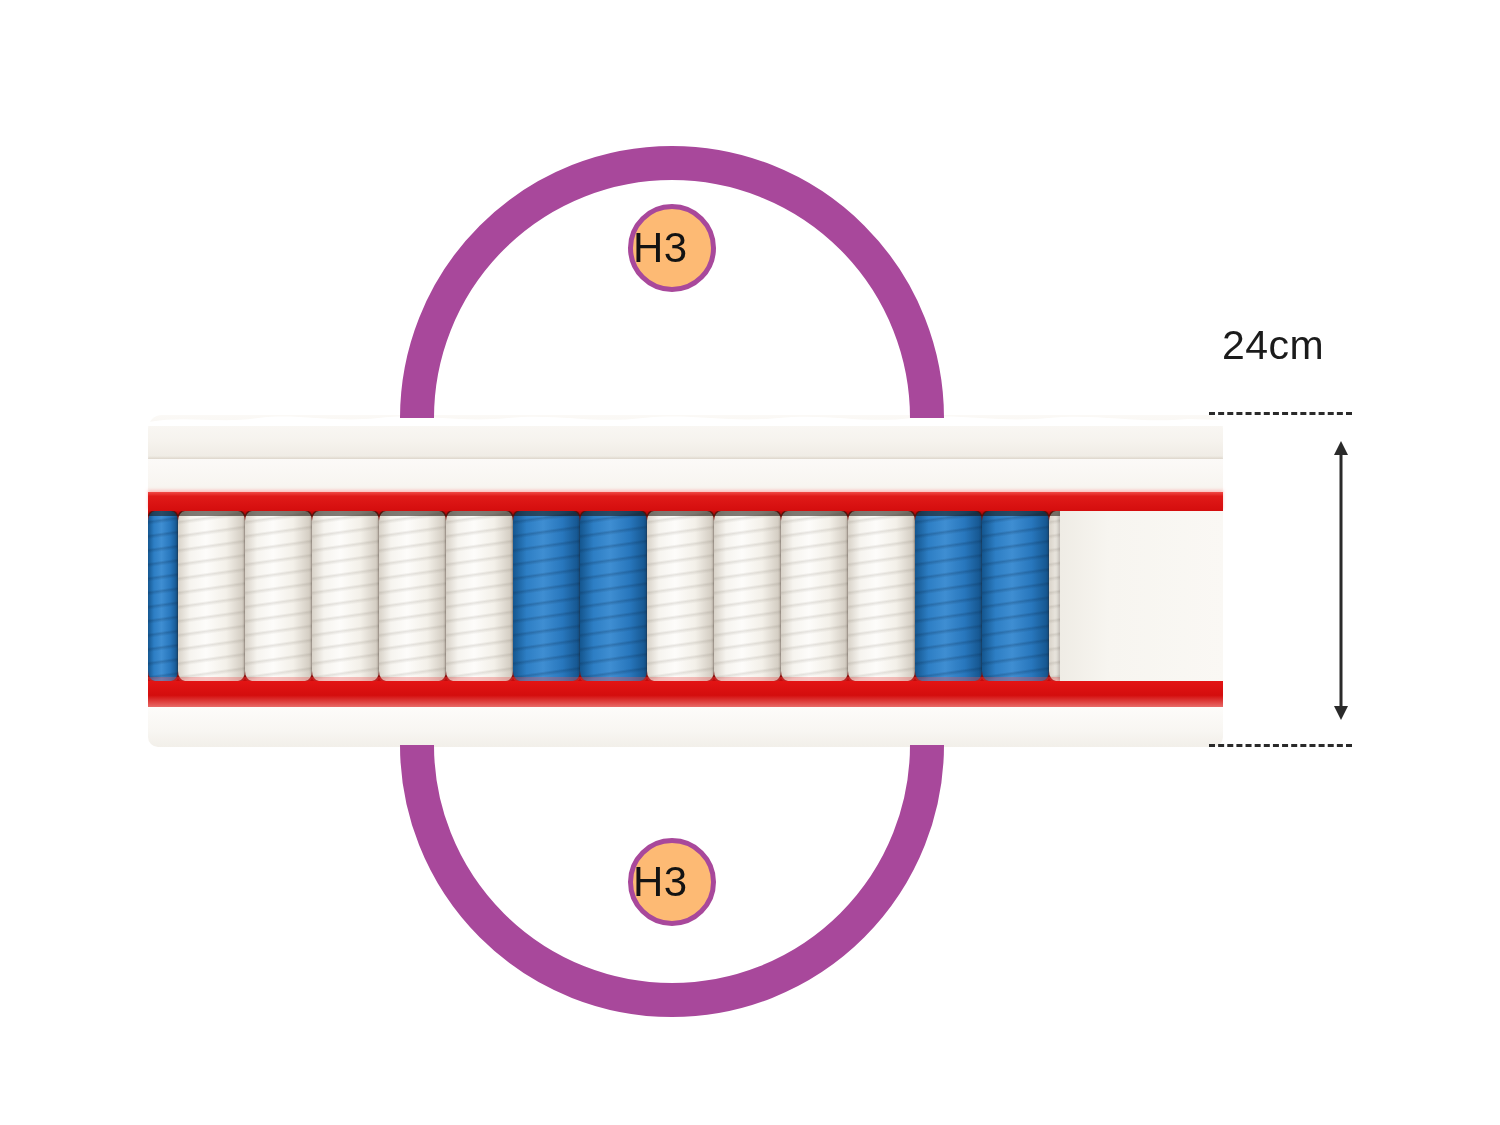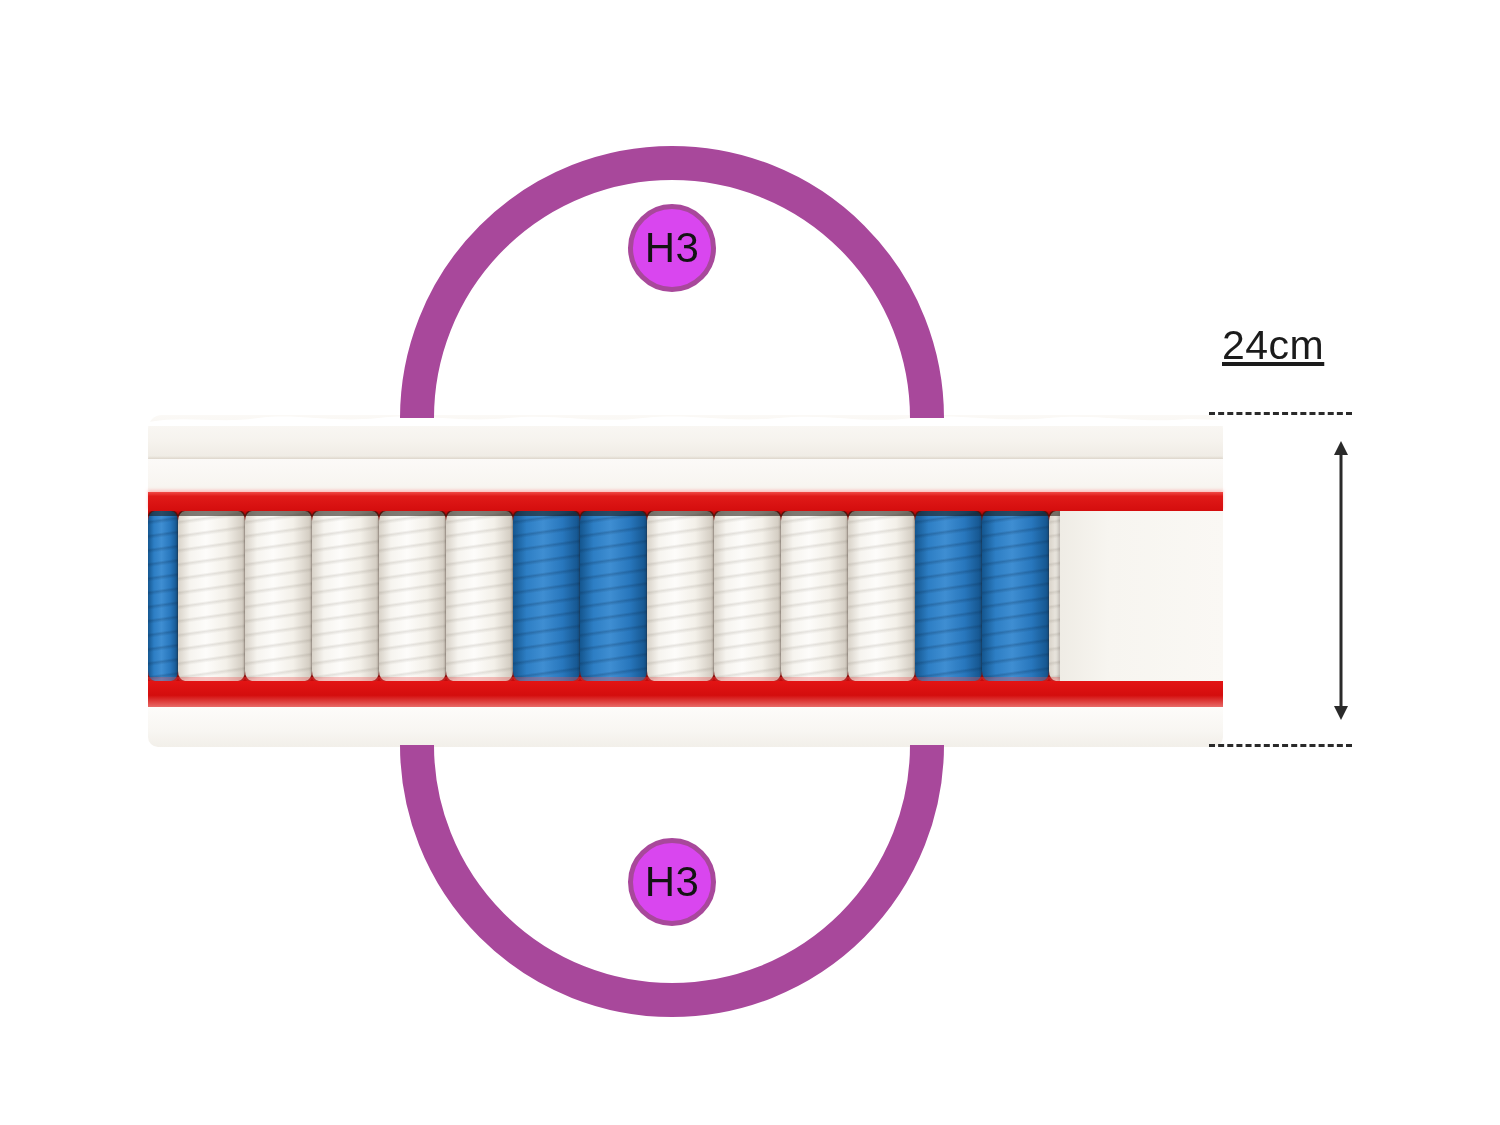--- a/index.html
+++ b/index.html
@@ -164,46 +164,45 @@
     width: 1500px;
     height: 1125px;
     pointer-events: none;
   }
 
   .badge {
     position: absolute;
     width: 88px;
     height: 88px;
     border-radius: 50%;
-    background: #d946ef;
+    background: #fdba74;
     box-sizing: border-box;
     display: flex;
     align-items: center;
-    justify-content: center;
+    justify-content: flex-start;
   }
   .badge-label {
     font-size: 42px;
     color: #131313;
     line-height: 1;
     letter-spacing: .5px;
     font-family: "Liberation Sans", sans-serif;
   }
   #badge-top  { left: 628px; top: 204px; }
   #badge-bottom { left: 628px; top: 838px; }
 
   
   .dim-label {
     position: absolute;
     left: 1222px;
     top: 322px;
     font-size: 41px;
     color: #1b1b1b;
     letter-spacing: .5px;
     white-space: nowrap;
-    text-decoration: underline;
   }
   .dash-line {
     position: absolute;
     left: 1209px;
     width: 143px;
     height: 0;
     border-top: 3px dashed #2a2a2a;
   }
   #dash-top { top: 412px; }
   #dash-bottom { top: 744px; }

